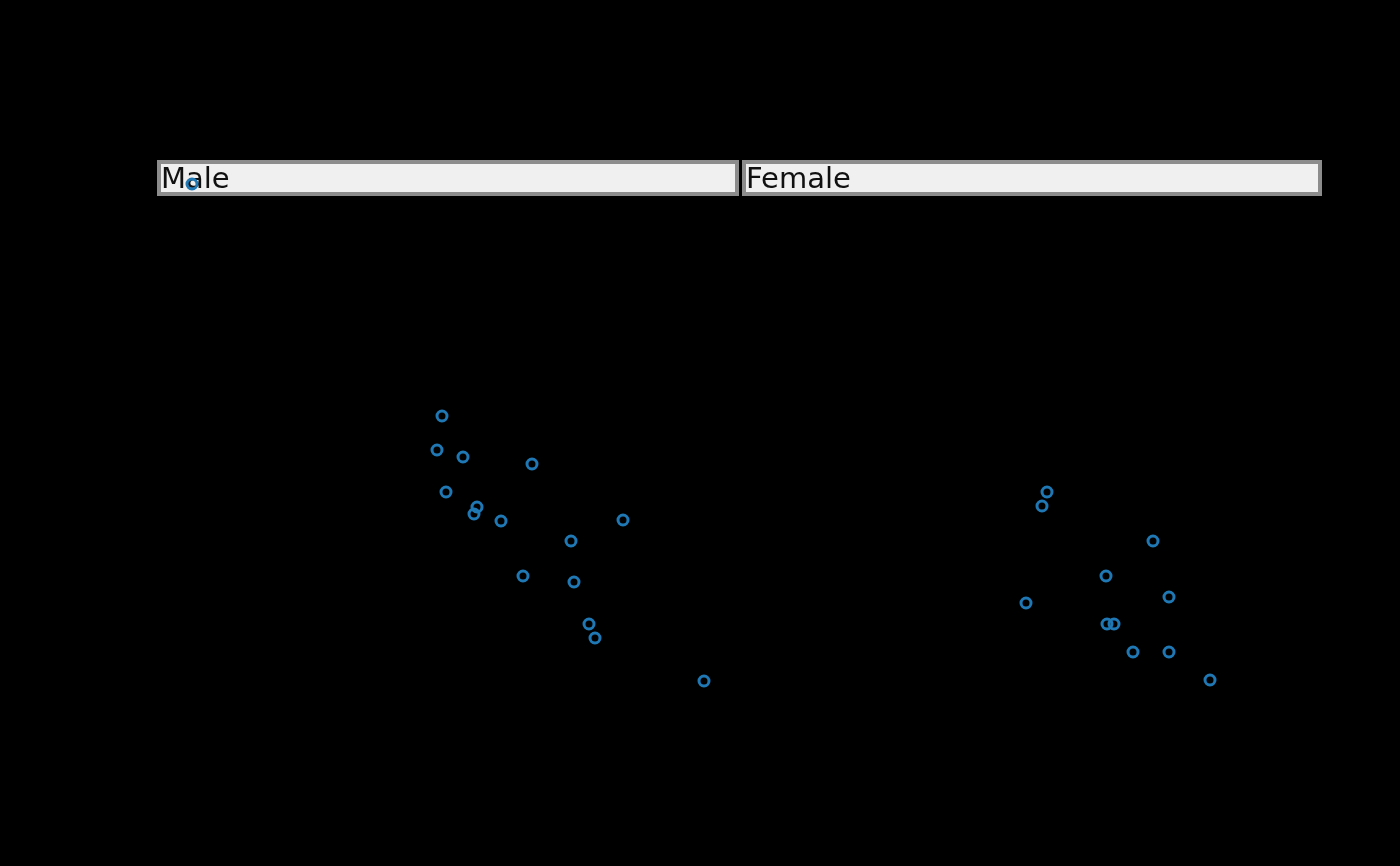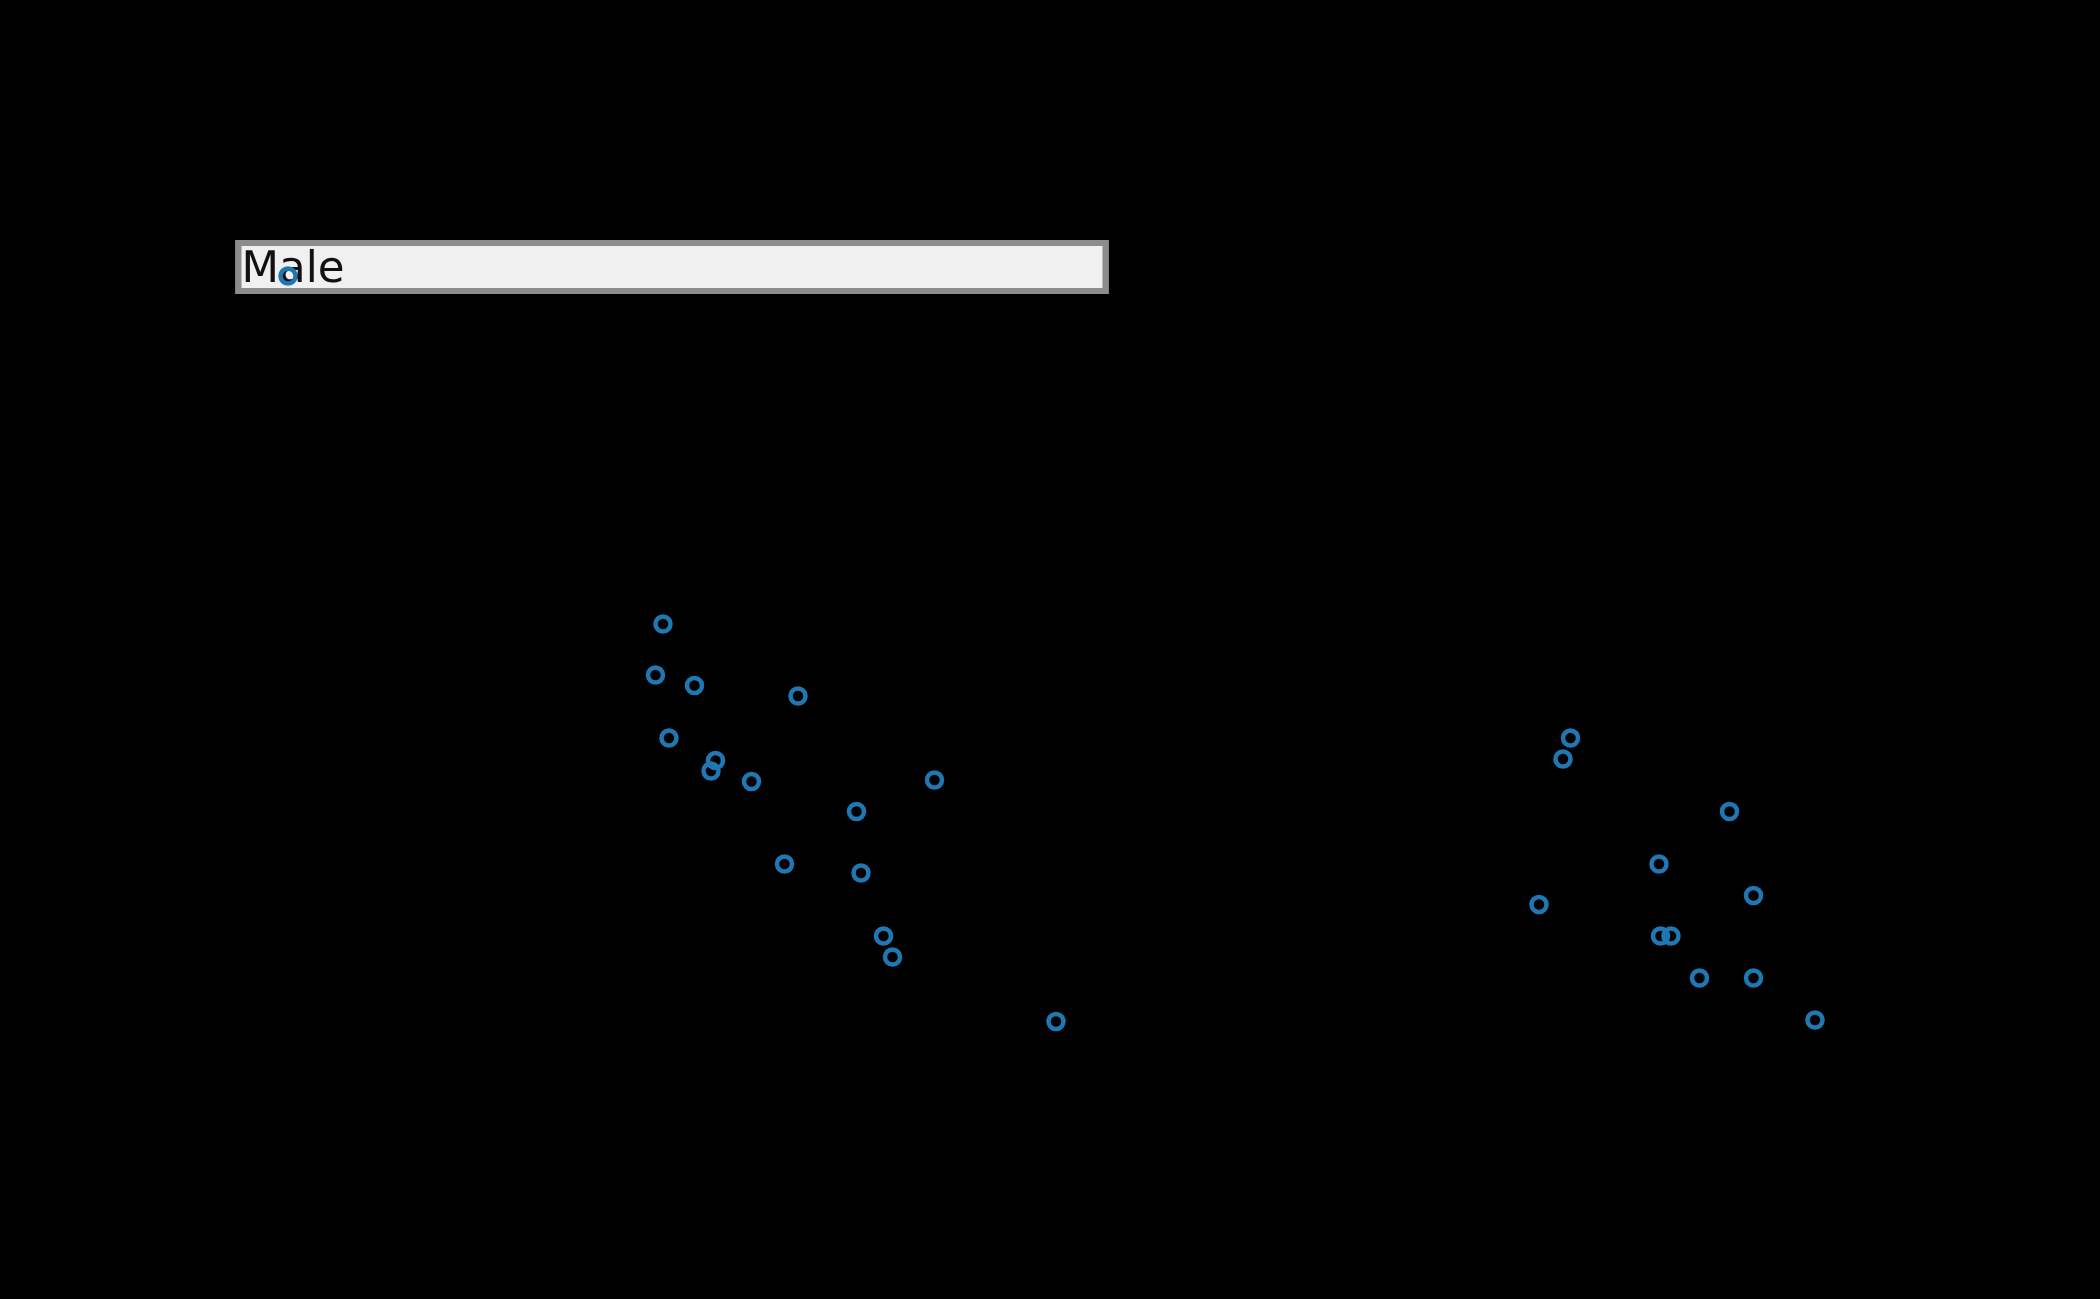--- a/index.html
+++ b/index.html
@@ -50,20 +50,23 @@
 </style>
 </head>
 <body style="background: rgb(0, 0, 0);">
 
 <div class="figure">
 
   <div class="strip strip-male" style="background: rgb(240, 240, 240); border-color: rgb(140, 140, 140); color: rgb(17, 17, 17);">
     <span>Male</span>
   </div>
 
+  <div class="strip strip-female" style="background: rgb(240, 240, 240); border-color: rgb(140, 140, 140); color: rgb(17, 17, 17);">
+    <span>Female</span>
+  </div>
 
   <div class="points-layer" id="points-layer">
       <div class="point" style="width: 13px; height: 13px; border: 3px solid rgb(31, 119, 180); left: 192px; top: 184px;"></div>
       <div class="point" style="width: 13px; height: 13px; border: 3px solid rgb(31, 119, 180); left: 442px; top: 416px;"></div>
       <div class="point" style="width: 13px; height: 13px; border: 3px solid rgb(31, 119, 180); left: 437px; top: 450px;"></div>
       <div class="point" style="width: 13px; height: 13px; border: 3px solid rgb(31, 119, 180); left: 463px; top: 457px;"></div>
       <div class="point" style="width: 13px; height: 13px; border: 3px solid rgb(31, 119, 180); left: 532px; top: 464px;"></div>
       <div class="point" style="width: 13px; height: 13px; border: 3px solid rgb(31, 119, 180); left: 446px; top: 492px;"></div>
       <div class="point" style="width: 13px; height: 13px; border: 3px solid rgb(31, 119, 180); left: 477px; top: 507px;"></div>
       <div class="point" style="width: 13px; height: 13px; border: 3px solid rgb(31, 119, 180); left: 474px; top: 514px;"></div>

